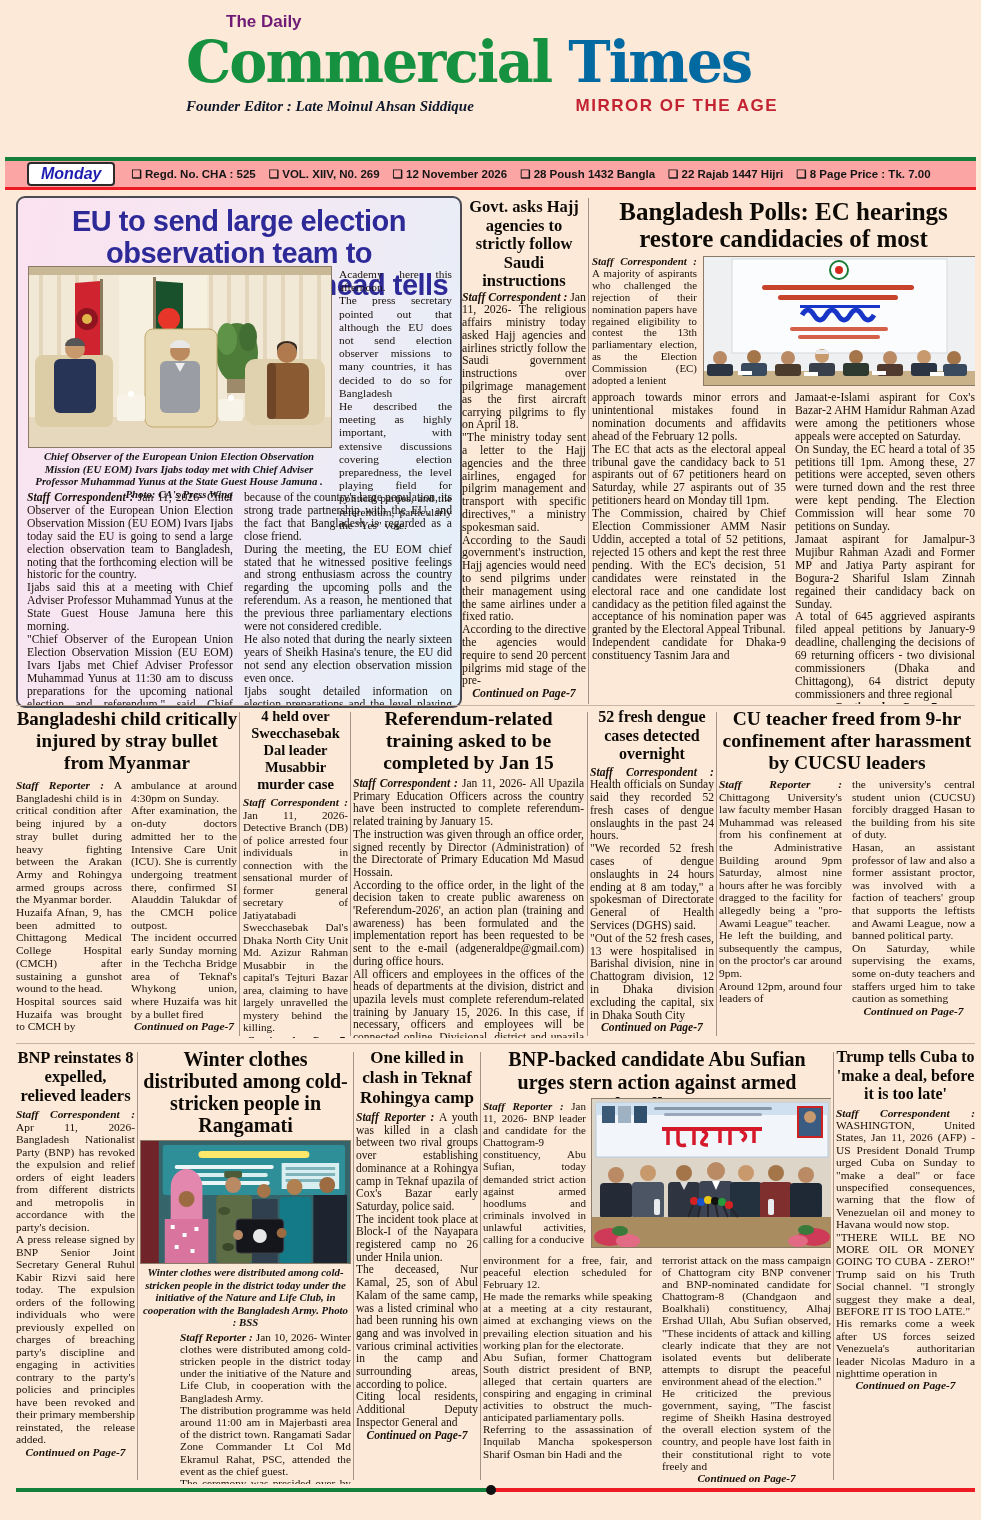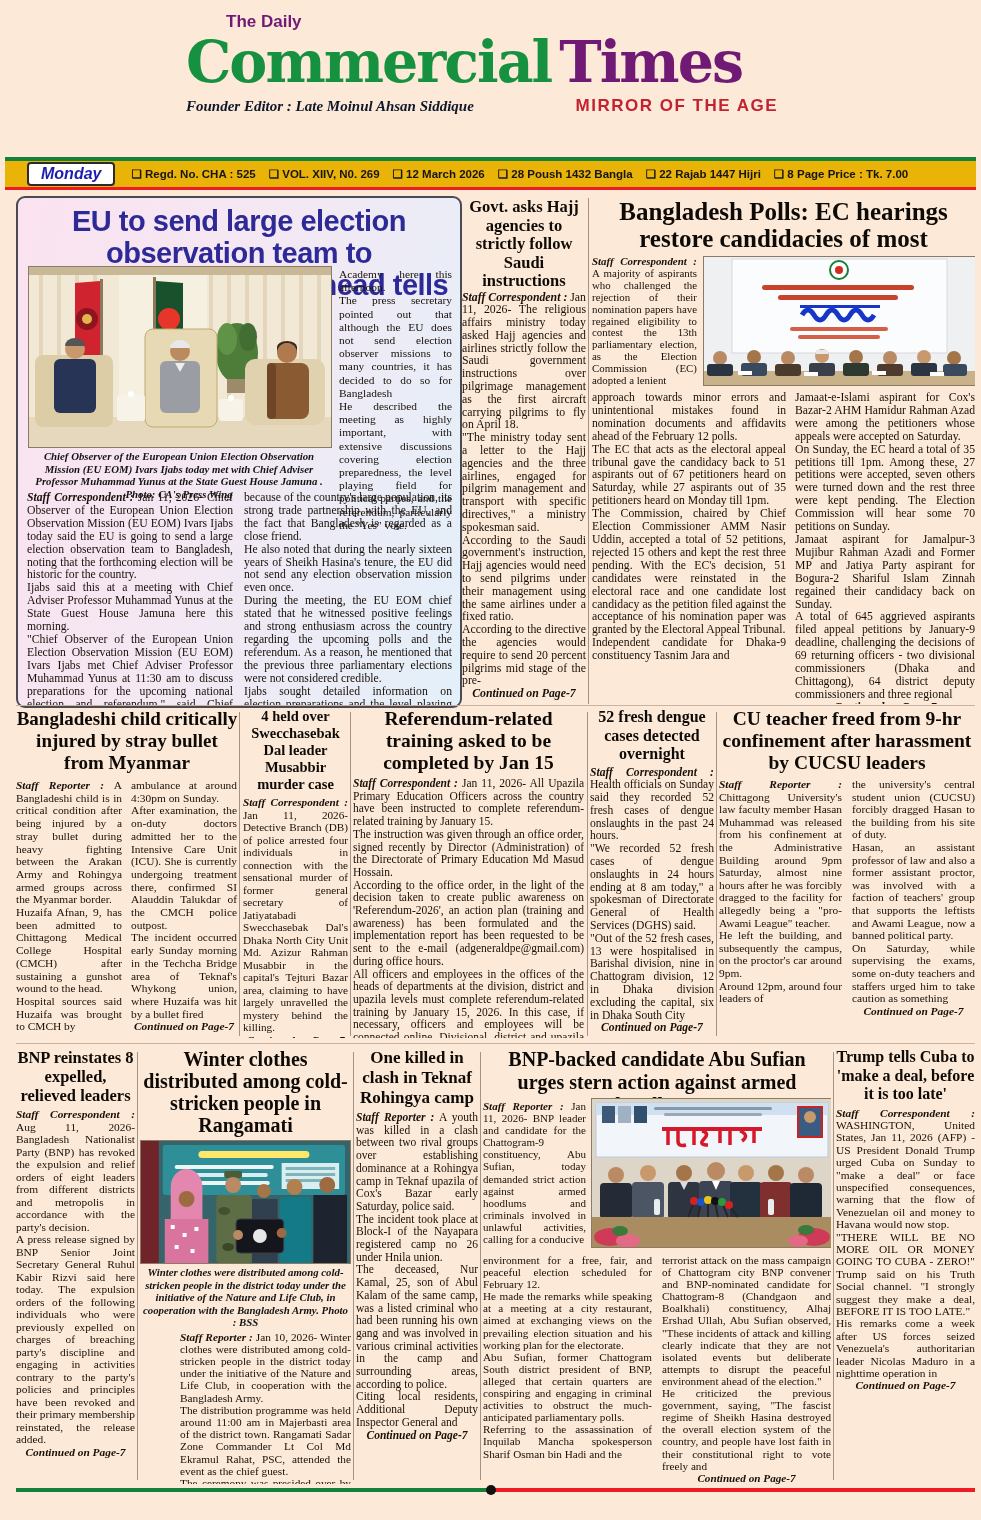--- a/index.html
+++ b/index.html
@@ -4,26 +4,26 @@
 <style>
   html,body{margin:0;padding:0;background:#fff;}
   #page{position:relative;width:981px;height:1520px;background:#fcE9d8;background:#fce9d8;
         font-family:"Liberation Serif",serif;color:#181008;overflow:hidden;}
   
   .masthead{position:absolute;top:12px;left:186px;width:592px;}
   .kicker{font:bold 17px "Liberation Sans",sans-serif;color:#701a75;margin-left:40px;}
   .title-line{font-family:"DejaVu Serif",serif;font-weight:bold;font-size:57px;line-height:60px;
               letter-spacing:-2px;white-space:nowrap;}
   .t-green{color:#16913f;}
-  .t-red{color:#701a75;margin-left:8px;text-align:right;}
+  .t-red{color:#0369a1;margin-left:17px;text-align:right;}
   .sub-row{display:flex;justify-content:space-between;align-items:baseline;margin-top:4px;}
   .founder{font:bold italic 15px "Liberation Serif",serif;color:#0f172a;}
   .mirror{font:bold 17px "Liberation Sans",sans-serif;color:#c22231;letter-spacing:1.5px;}
   
-  .datebar{position:absolute;top:157px;left:5px;width:971px;height:26px;background:#eab308;
+  .datebar{position:absolute;top:157px;left:5px;width:971px;height:26px;background:#fca5a5;
            border-top:4px solid #13813c;border-bottom:3px solid #ed1c24;
            display:flex;align-items:center;}
   .monday{background:#ffffff;border:2px solid #2b2b2b;border-radius:4px;color:#1d1db0;
           font:bold 16px/20px "Liberation Sans",sans-serif;padding:0 12px;margin-left:22px;
           font-style:italic;}
   .date-items{display:flex;gap:13px;margin-left:16px;white-space:nowrap;}
   .date-item{font:bold 11.5px "Liberation Sans",sans-serif;color:#151515;}
   
   section{position:absolute;overflow:hidden;}
   .bt{font-family:"Liberation Serif",serif;font-size:11.7px;line-height:12.9px;
@@ -120,21 +120,21 @@
       <span class="founder">Founder Editor : Late Moinul Ahsan Siddique</span>
       <span class="mirror">MIRROR OF THE AGE</span>
     </div>
   </header>
 
   <div class="datebar">
     <span class="monday">Monday</span>
     <span class="date-items">
         <span class="date-item">❑ Regd. No. CHA : 525</span>
         <span class="date-item">❑ VOL. XIIV,  N0. 269</span>
-        <span class="date-item">❑ 12 March 2026</span>
+        <span class="date-item">❑ 12 November 2026</span>
         <span class="date-item">❑ 28 Poush 1432 Bangla</span>
         <span class="date-item">❑ 22 Rajab 1447 Hijri</span>
         <span class="date-item">❑ 8 Page  Price : Tk. 7.00</span>
       </span>
   </div>
 
   <section id="eu">
     <h2>EU to send large election observation team to Bangladesh: mission head tells CA</h2>
     <svg class="photo eu-photo" viewBox="0 0 302 180" preserveAspectRatio="none">
       <rect width="302" height="180" fill="#f1e9d6"></rect>
@@ -181,22 +181,22 @@
     <div class="bt eu-col1">
       <p><span class="byline">Staff Correspondent :</span><span> Jan 11, 2026- Chief Observer of the European Union Election Observation Mission (EU EOM) Ivars Ijabs today said the EU is going to send a large election observation team to Bangladesh, noting that the forthcoming election will be historic for the country.</span></p>
       <div>
           <p>Ijabs said this at a meeting with Chief Adviser Professor Muhammad Yunus at the State Guest House Jamuna here this morning.</p>
           <p>"Chief Observer of the European Union Election Observation Mission (EU EOM) Ivars Ijabs met Chief Adviser Professor Muhammad Yunus at 11:30 am to discuss preparations for the upcoming national election and referendum," said Chief Adviser's Press Secretary Shafiqul Alam at a media briefing at the Foreign Service</p>
         </div>
     </div>
     <div class="bt eu-col2">
       <div>
           <p>because of the country's large population, its strong trade partnership with the EU, and the fact that Bangladesh is regarded as a close friend.</p>
+          <p>During the meeting, the EU EOM chief stated that he witnessed positive feelings and strong enthusiasm across the country regarding the upcoming polls and the referendum. As a reason, he mentioned that the previous three parliamentary elections were not considered credible.</p>
           <p>He also noted that during the nearly sixteen years of Sheikh Hasina's tenure, the EU did not send any election observation mission even once.</p>
-          <p>During the meeting, the EU EOM chief stated that he witnessed positive feelings and strong enthusiasm across the country regarding the upcoming polls and the referendum. As a reason, he mentioned that the previous three parliamentary elections were not considered credible.</p>
           <p>Ijabs sought detailed information on election preparations and the level playing field, Shafiqul Alam said,</p>
         </div>
 
     </div>
   </section>
 
   <section id="hajj">
     <h2>Govt. asks Hajj agencies to strictly follow Saudi instructions</h2>
     <div class="bt">
       <p><span class="byline">Staff Correspondent :</span><span> Jan 11, 2026- The religious affairs ministry today asked Hajj agencies and airlines strictly follow the Saudi government instructions over pilgrimage management as the first aircraft carrying pilgrims to fly on April 18.</span></p>
@@ -340,21 +340,21 @@
             <p>On Saturday, while supervising the exams, some on-duty teachers and staffers urged him to take caution as something</p>
           </div>
         <div class="continued">Continued on Page-7</div>
       </div>
     </div>
   </section>
 
   <section id="bnp8">
     <h2>BNP reinstates 8 expelled, relieved leaders</h2>
     <div class="bt">
-      <p><span class="byline">Staff Correspondent :</span><span> Aug 11, 2026- Bangladesh Nationalist Party (BNP) has revoked the expulsion and relief orders of eight leaders from different districts and metropolis in accordance with the party's decision.</span></p>
+      <p><span class="byline">Staff Correspondent :</span><span> Apr 11, 2026- Bangladesh Nationalist Party (BNP) has revoked the expulsion and relief orders of eight leaders from different districts and metropolis in accordance with the party's decision.</span></p>
       <div>
           <p>A press release signed by BNP Senior Joint Secretary General Ruhul Kabir Rizvi said here today. The expulsion orders of the following individuals who were previously expelled on charges of breaching party's discipline and engaging in activities contrary to the party's policies and principles have been revoked and their primary membership reinstated, the release added.</p>
         </div>
       <div class="continued">Continued on Page-7</div>
     </div>
   </section>
 
   <section id="winter">
     <h2>Winter clothes distributed among cold-stricken people in Rangamati</h2>
     <svg class="photo winter-photo" viewBox="0 0 211 122" preserveAspectRatio="none">

